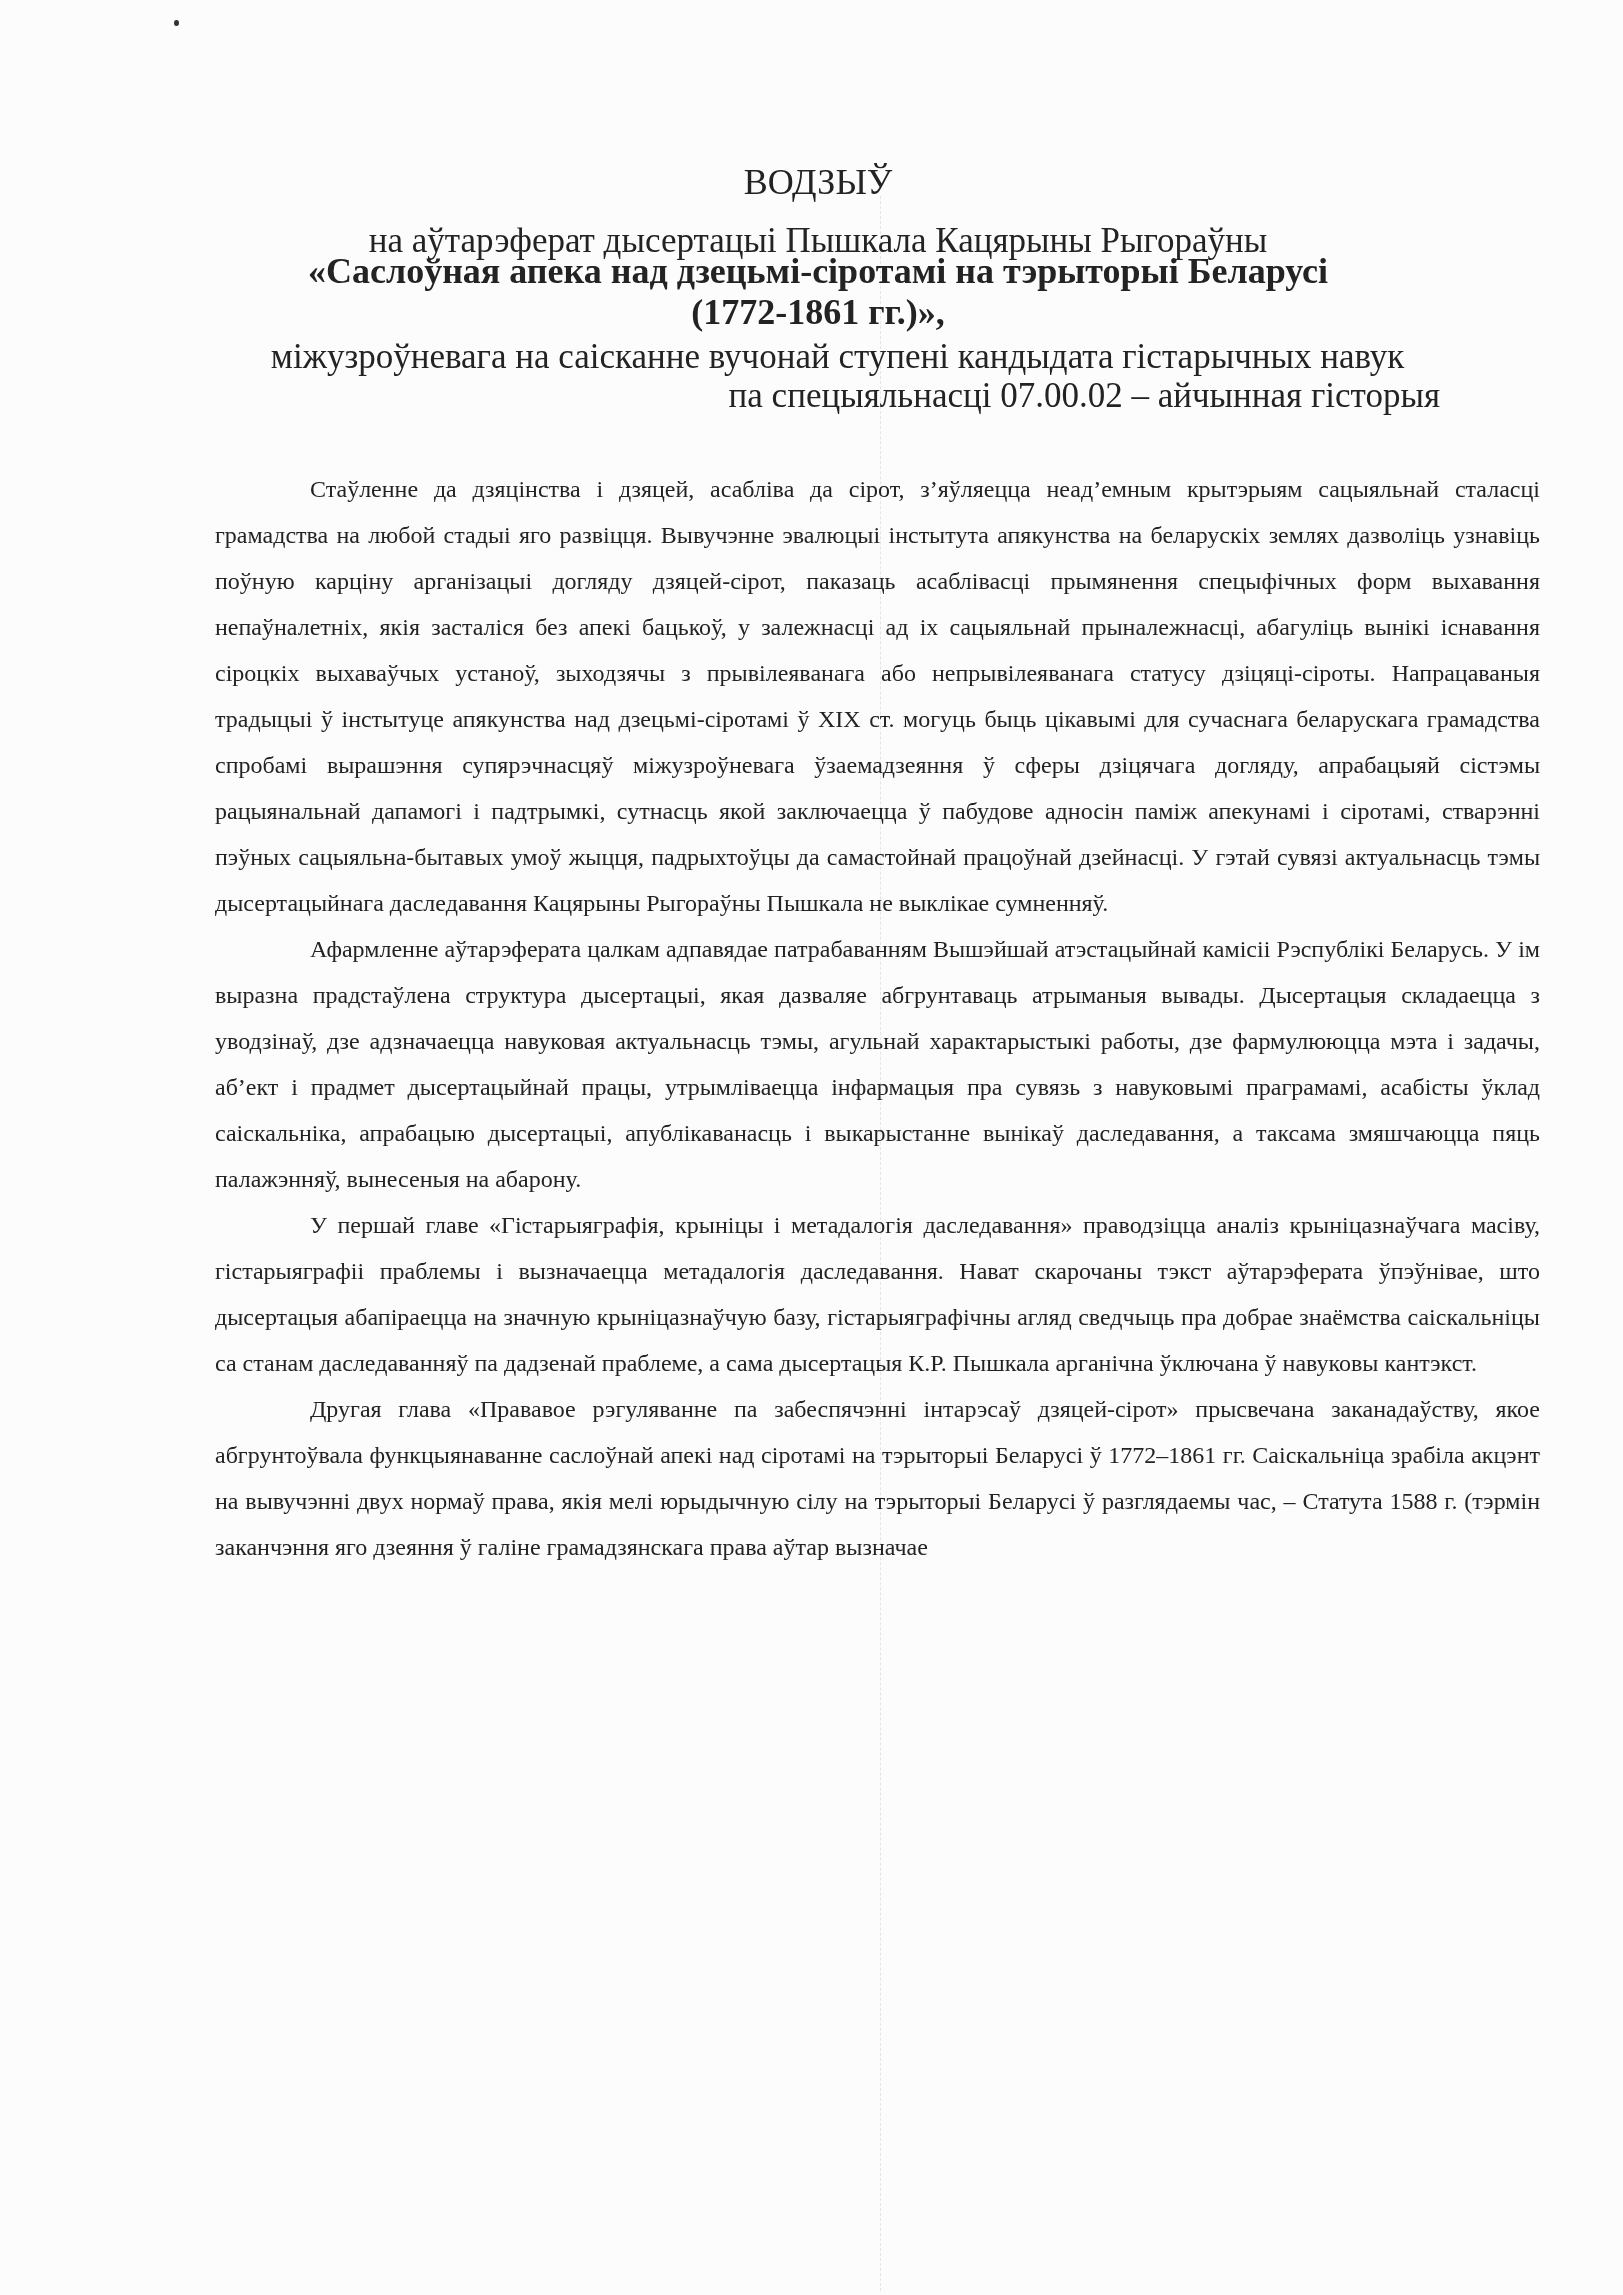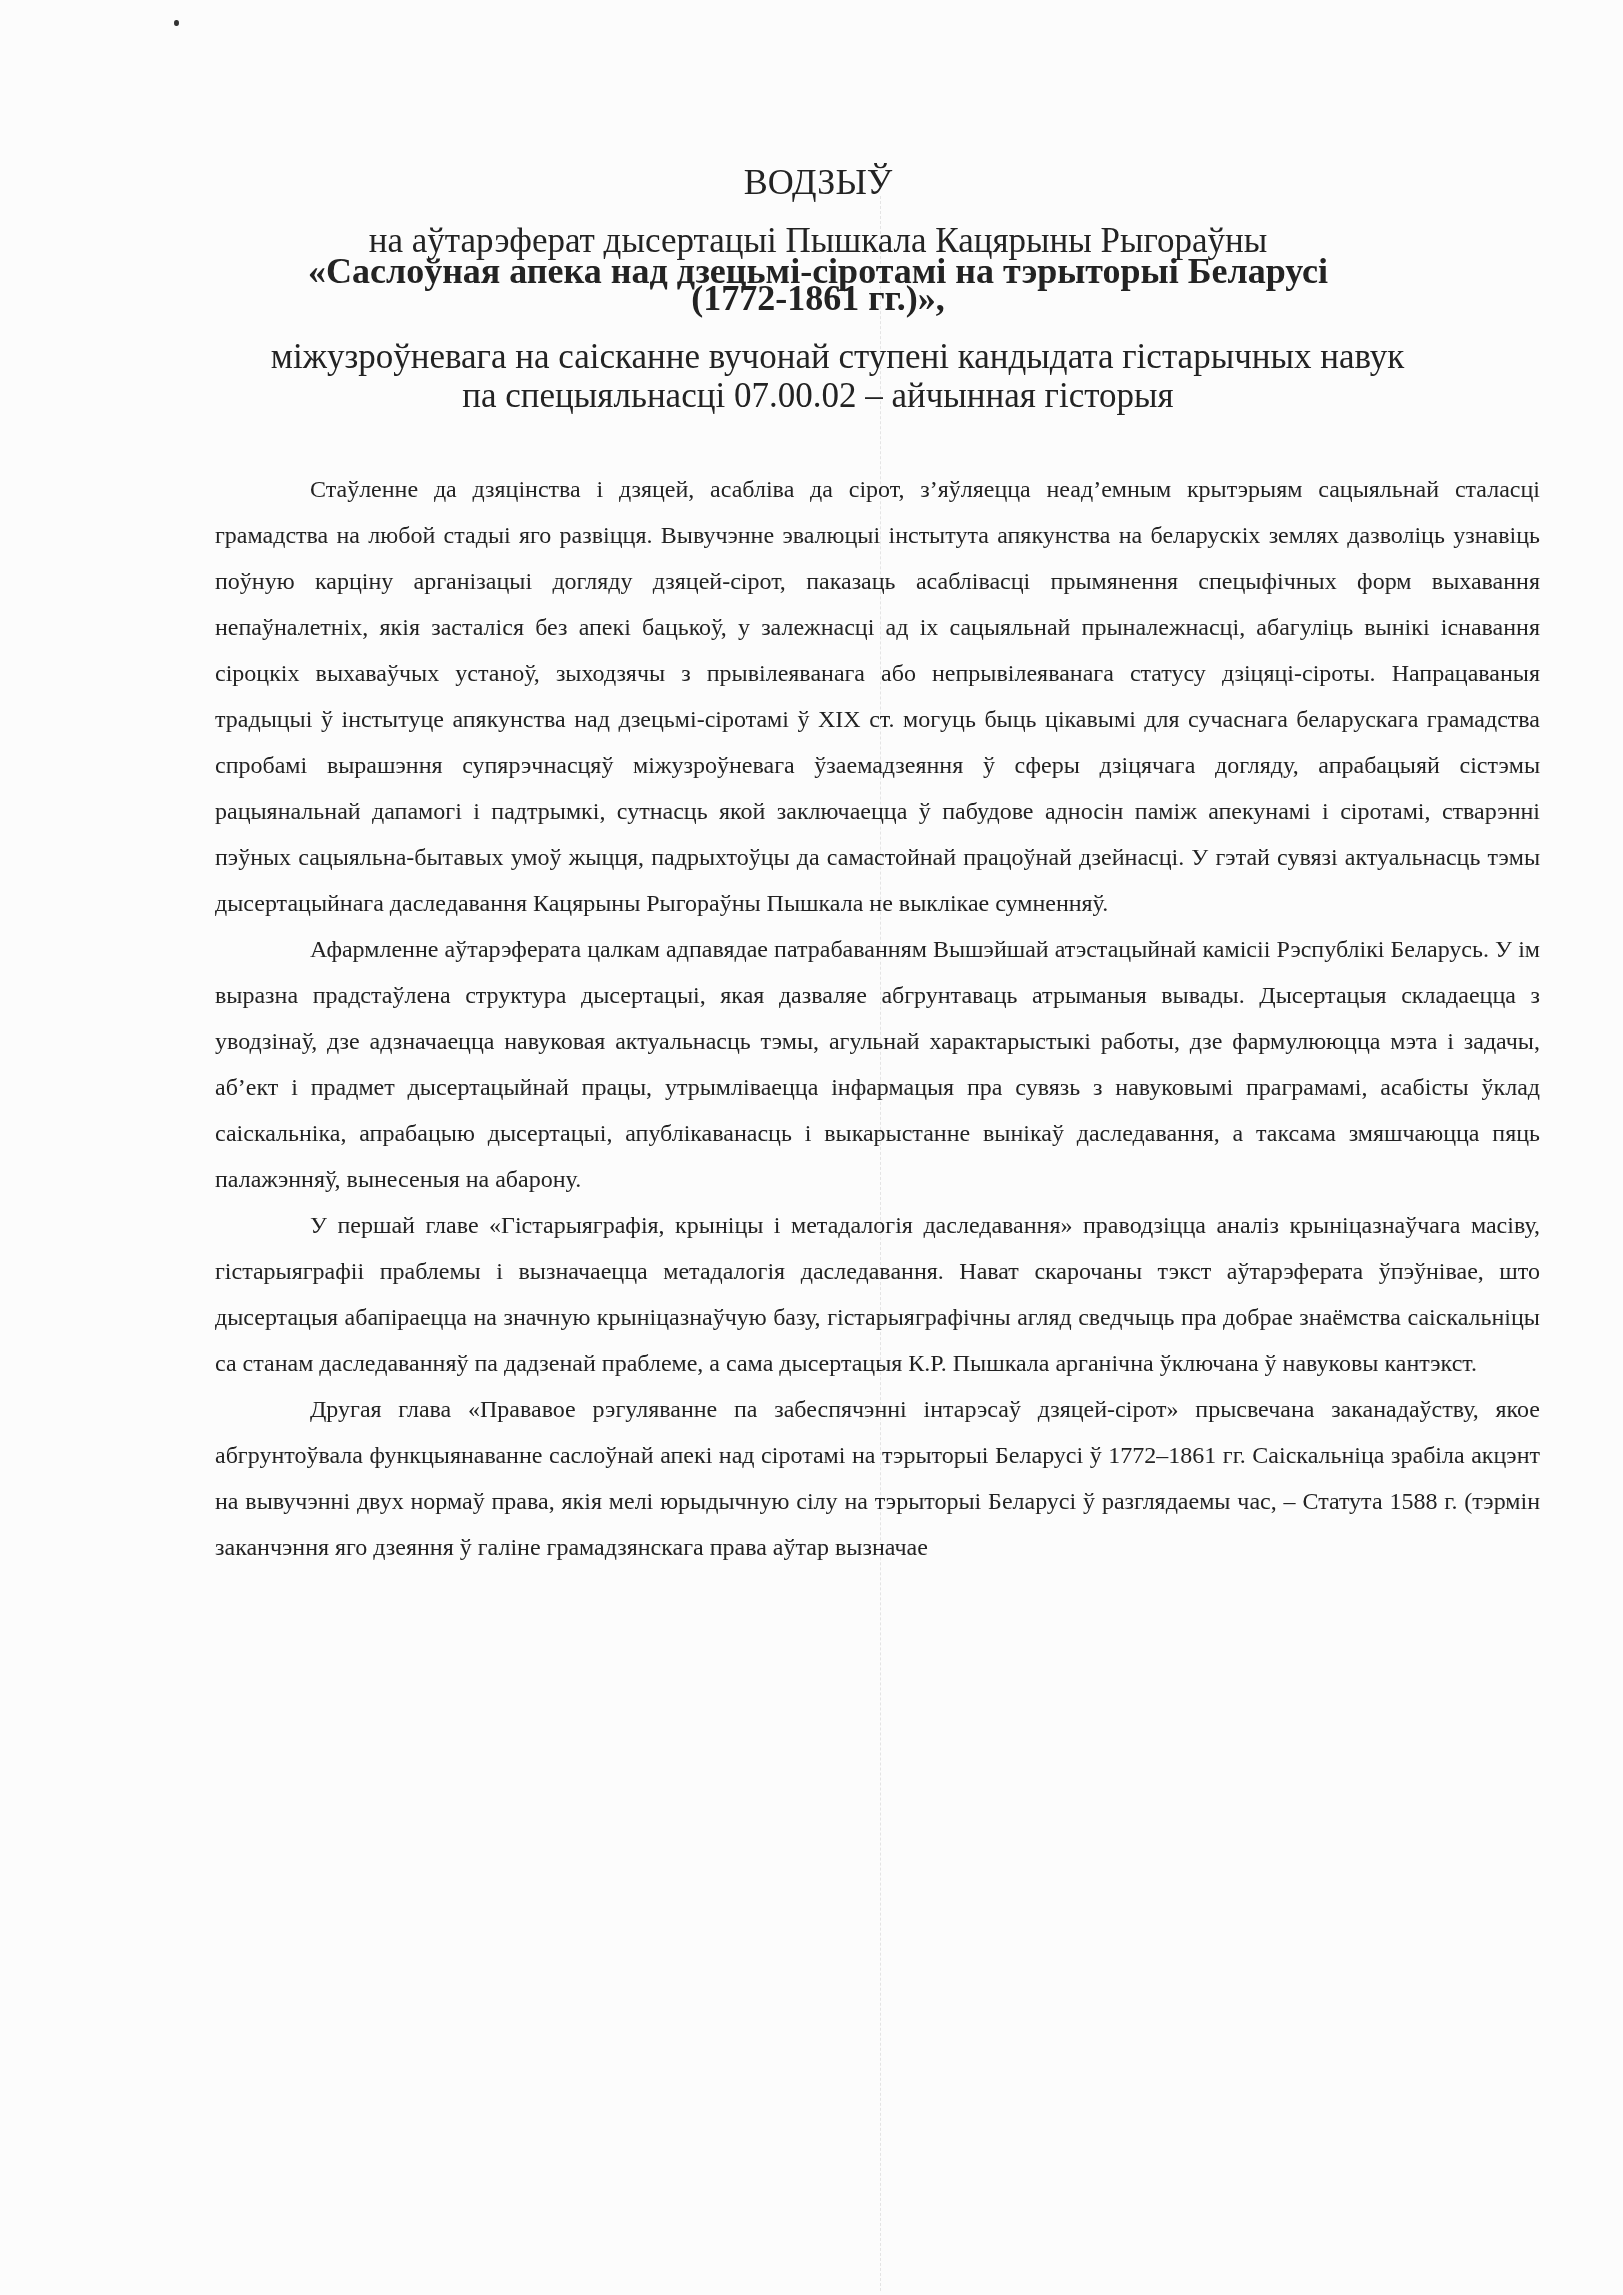--- a/index.html
+++ b/index.html
@@ -45,23 +45,23 @@
     left: 0; width: 100%;
     text-align: center;
     font-size: 35px;
     line-height: 1;
     white-space: nowrap;
   }
   .hline.bold { font-weight: bold; font-size: 36px; }
   .h-title { top: 164px; font-size: 36px; }
   .h-sub   { top: 223px; }
   .h-bold1 { top: 253px; }
-  .h-bold2 { top: 280px; }
+  .h-bold2 { top: 294px; }
   .h-pres  { top: 339px; left: 19.6px; }
-  .h-spec  { top: 378px; }
+  .h-spec  { top: 378px; text-align: right; }
 
   .body-text {
     position: absolute;
     left: 215px;
     top: 466px;
     width: 1325px;
     font-size: 24px;
     line-height: 46px;
     text-align: justify;
     text-align-last: left;

